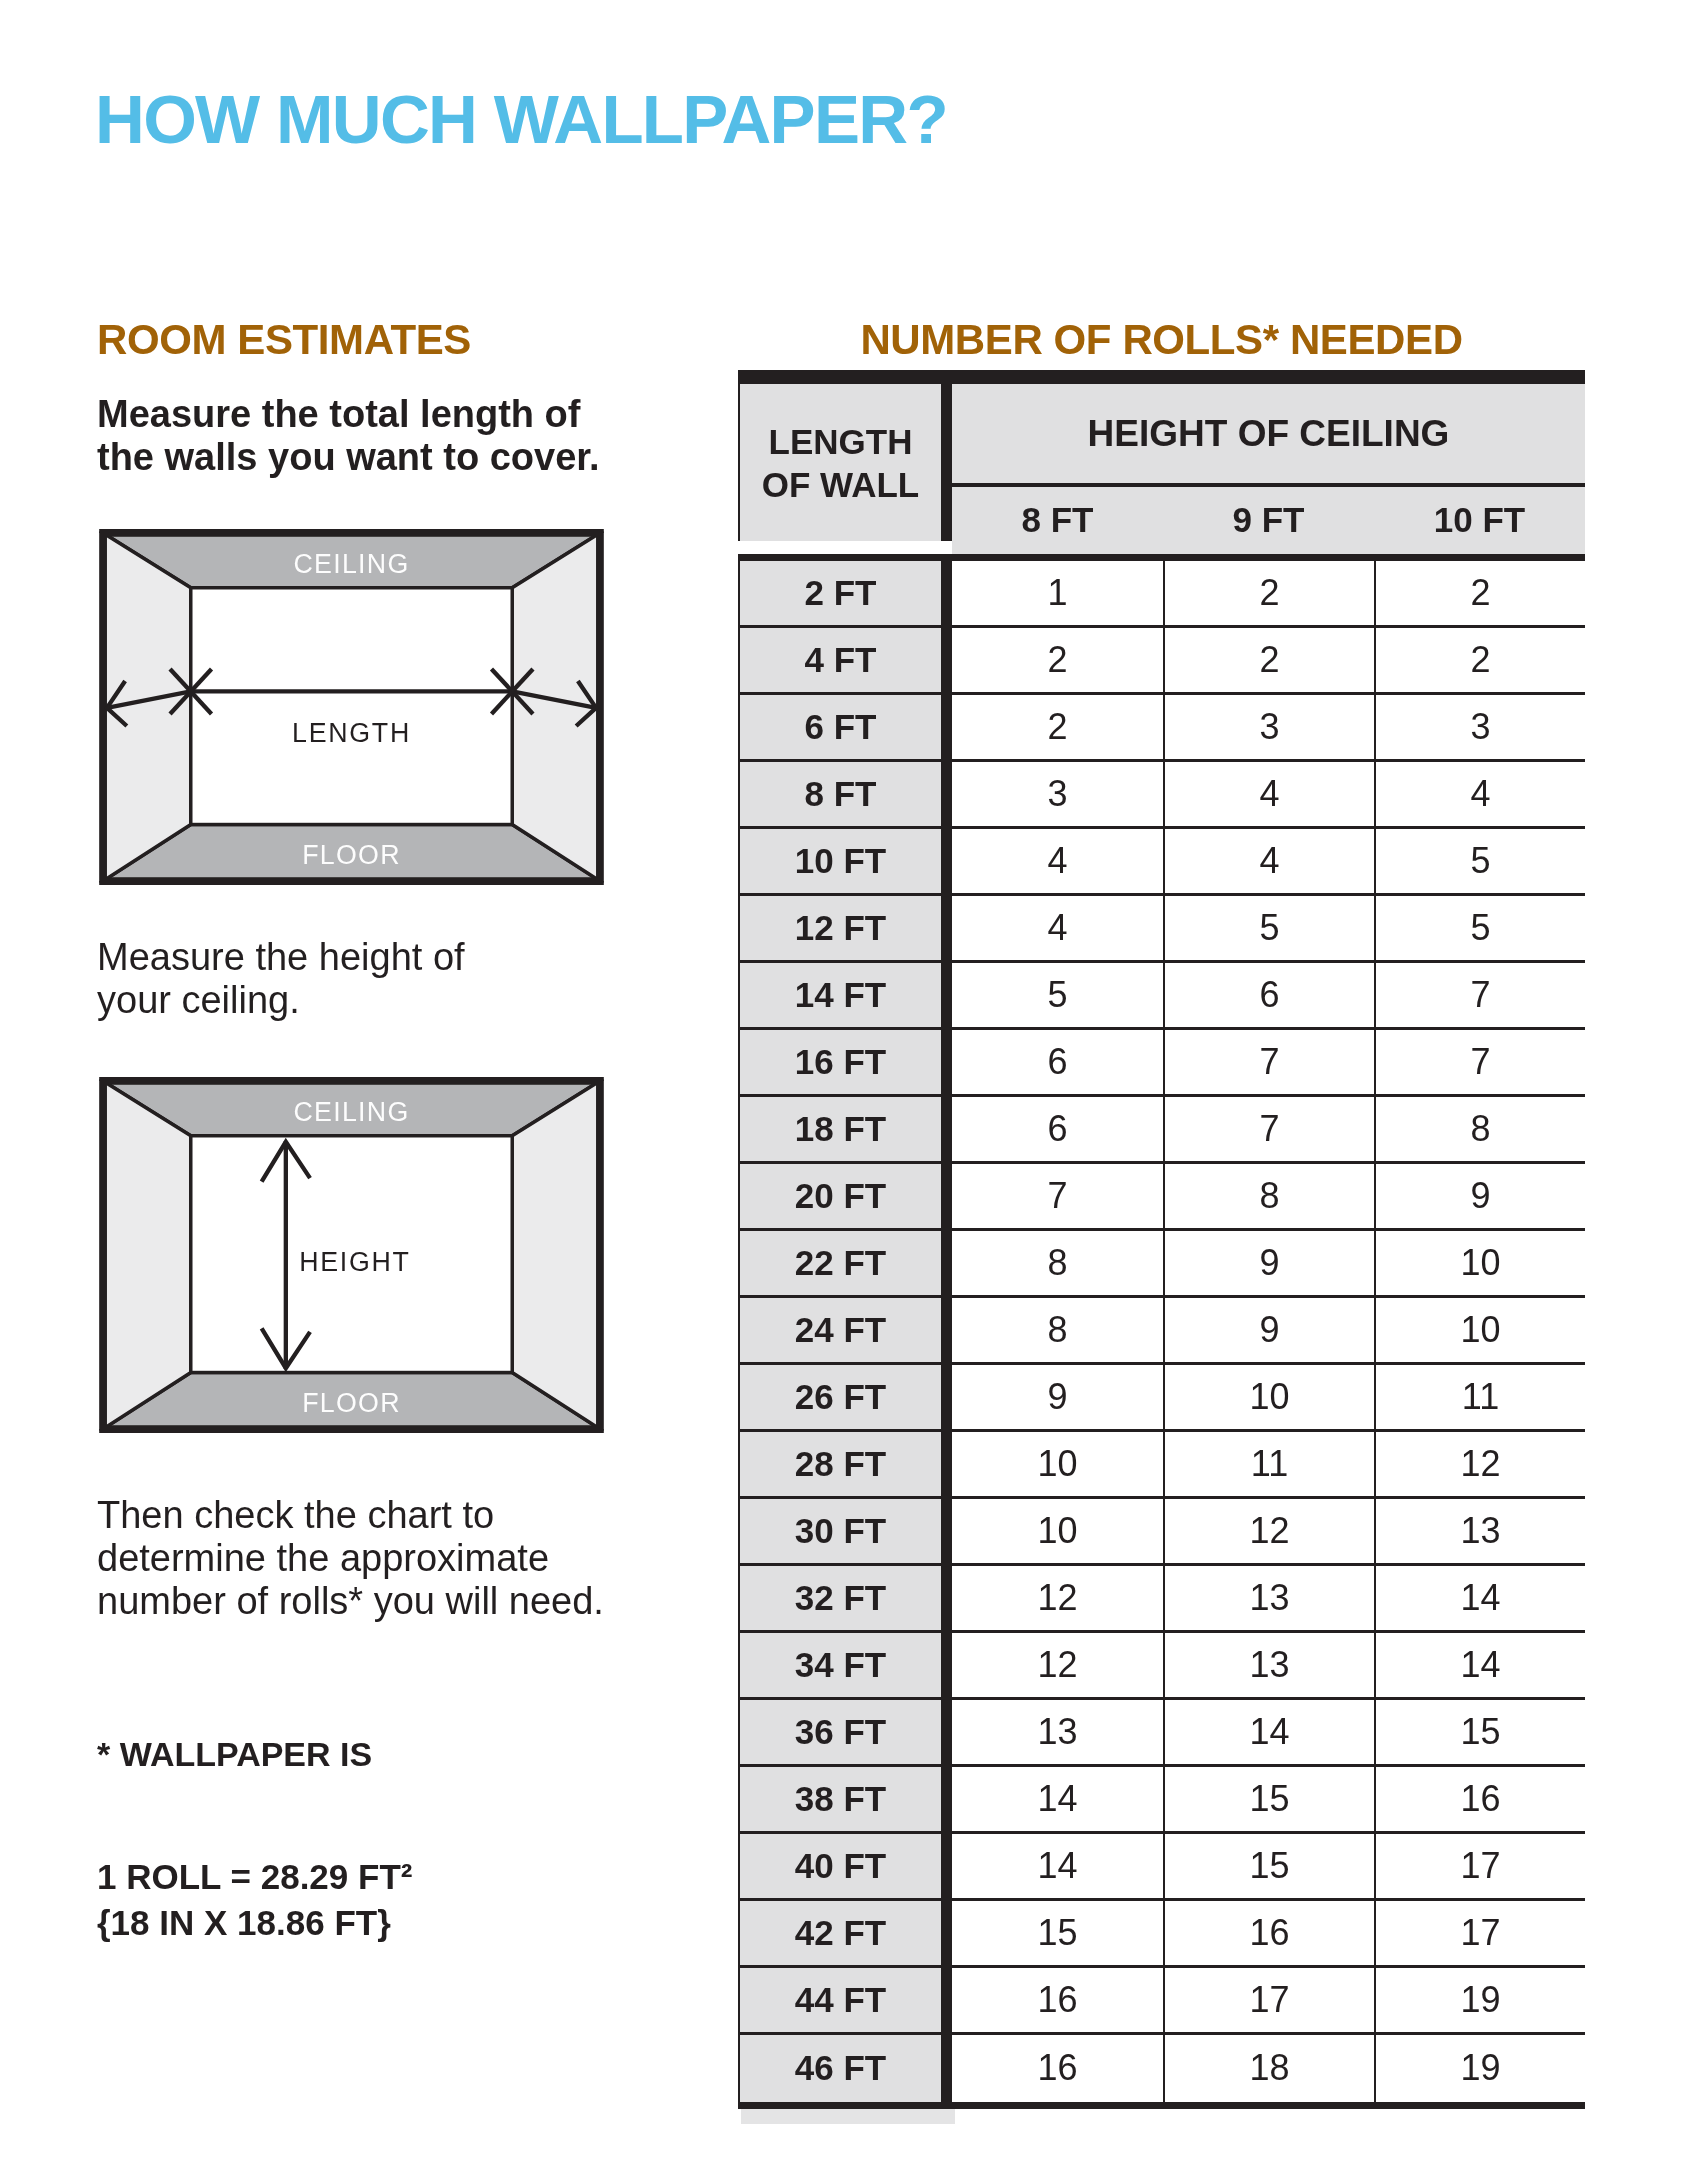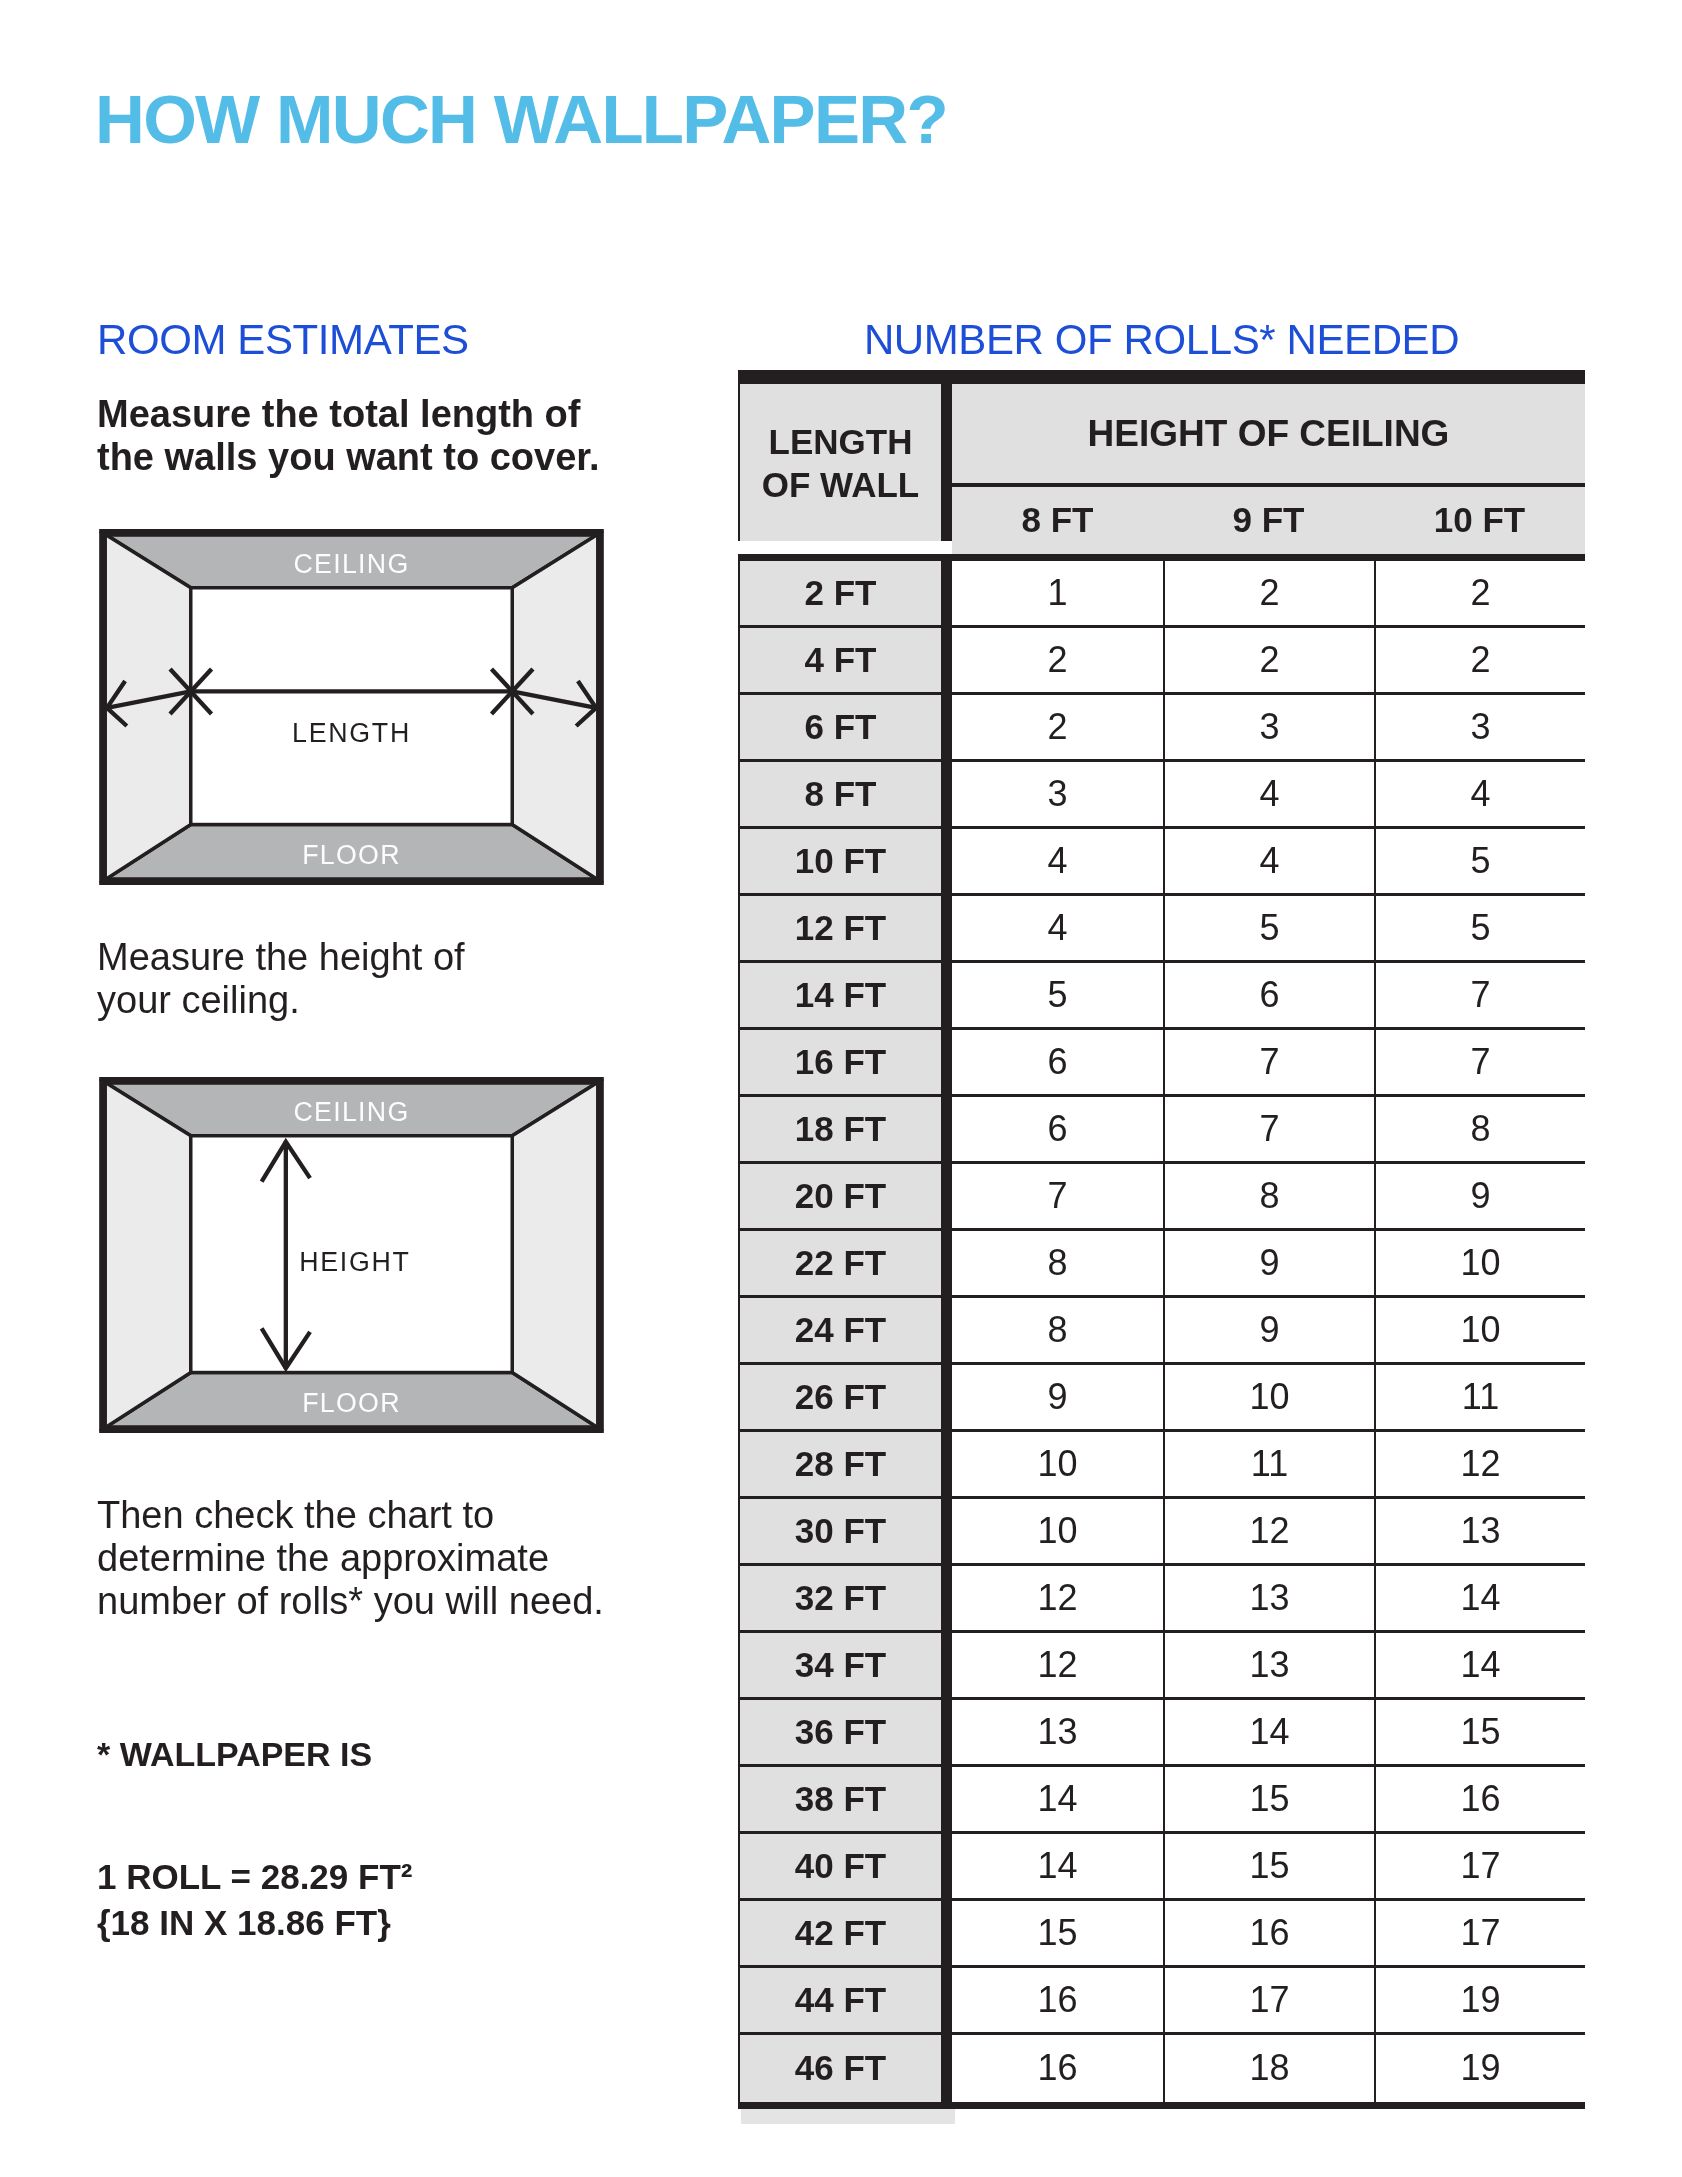--- a/index.html
+++ b/index.html
@@ -17,23 +17,23 @@
 
   
   .page-title {
     left: 95px; top: 80px;
     font-size: 69px; font-weight: bold;
     letter-spacing: -1.7px;
     color: #54BDE7;
     white-space: nowrap;
   }
   .section-title {
-    font-size: 42px; font-weight: normal;
+    font-size: 42px; font-weight: bold;
     letter-spacing: -0.4px;
-    color: #1d4ed8;
+    color: #a16207;
     white-space: nowrap;
   }
   #room-estimates-title { left: 97px; top: 316px; }
   #rolls-needed-title   { left: 738px; top: 316px; width: 847px; text-align: center; }
 
   
   .copy { font-size: 38px; line-height: 43px; color: #231F20; }
   #step1 { left: 97px; top: 393px; font-weight: bold; }
   #step2 { left: 97px; top: 936px; }
   #step3 { left: 97px; top: 1494px; }

